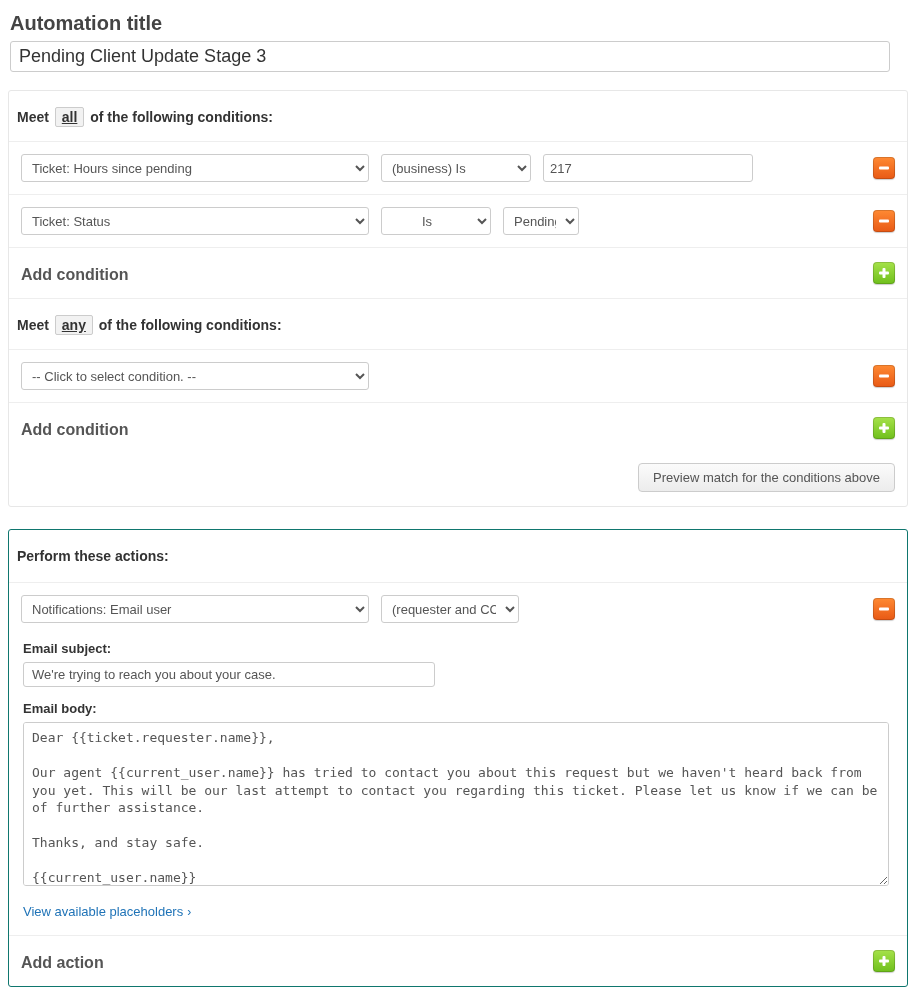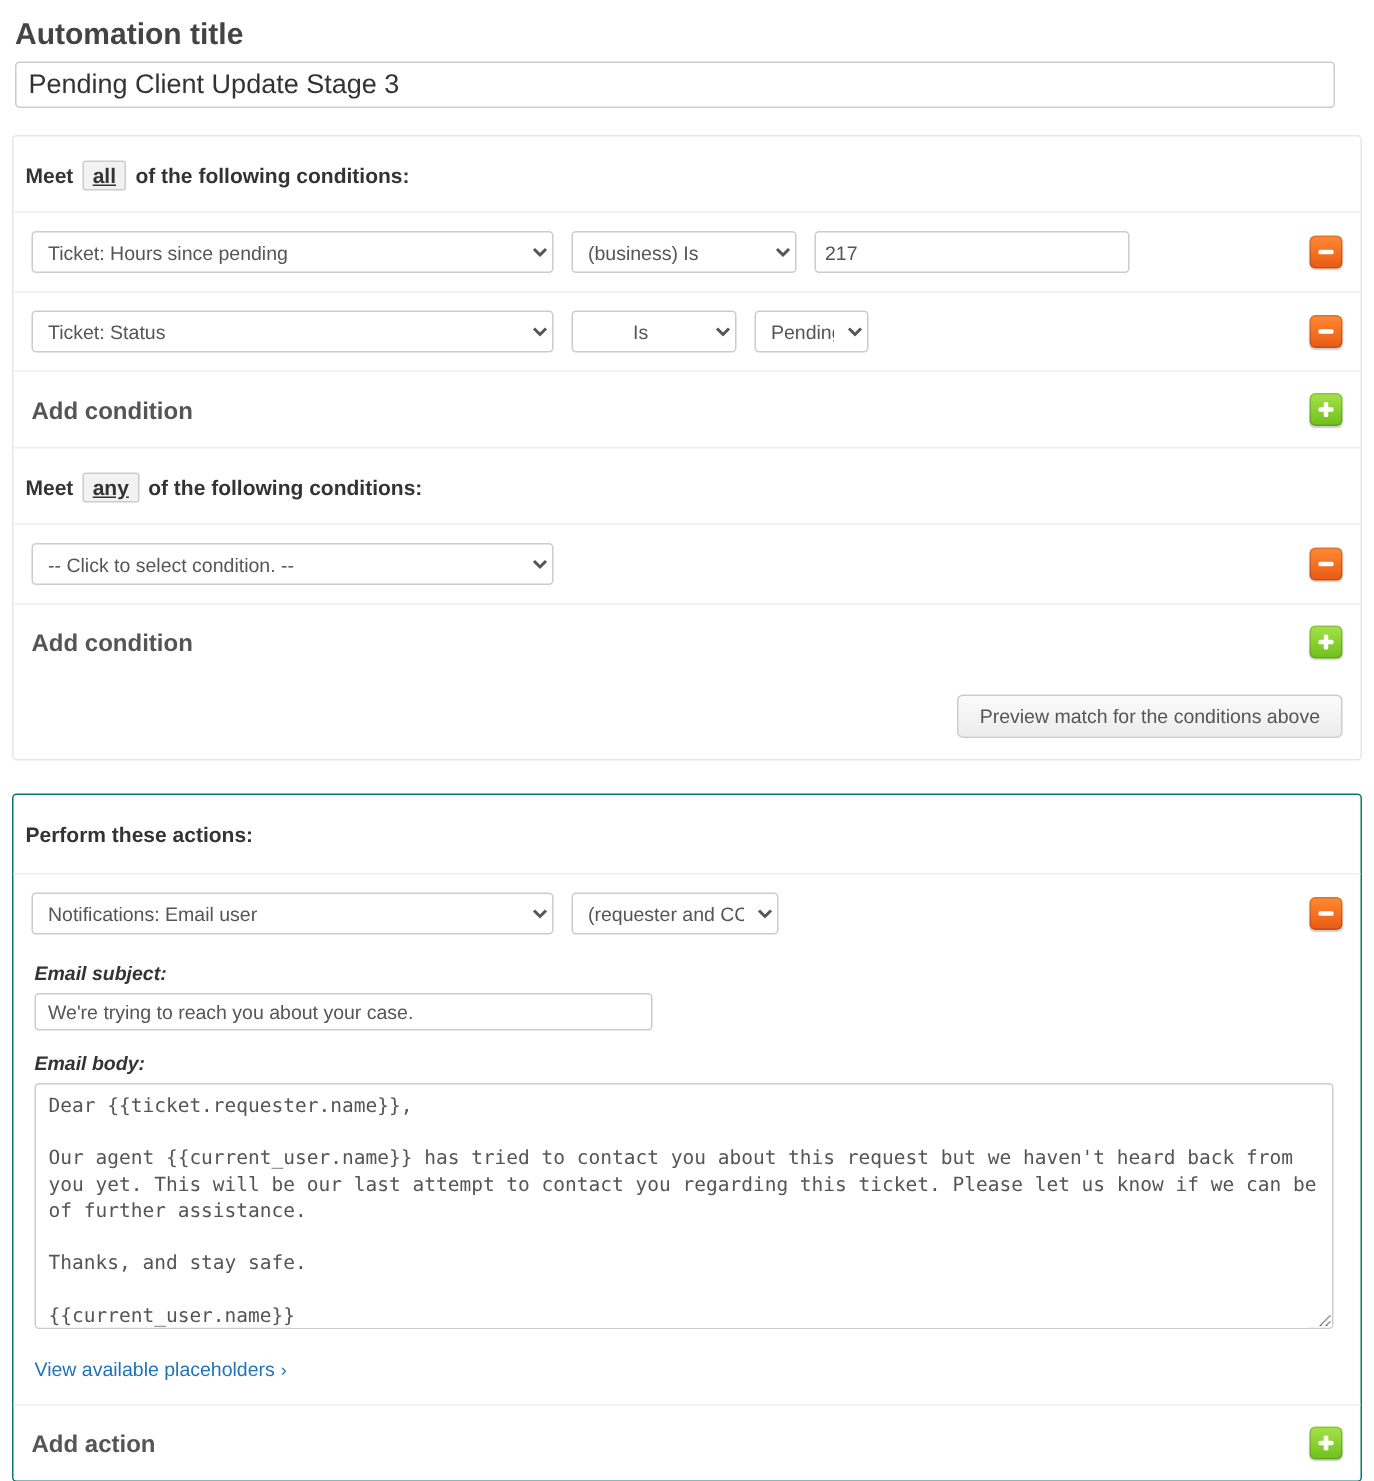--- a/index.html
+++ b/index.html
@@ -20,21 +20,21 @@
   .txt.val{width:210px;}
   .spacer{flex:1;}
   .btn-ic{width:22px;height:22px;border-radius:4px;display:flex;align-items:center;justify-content:center;color:#fff;font-weight:900;cursor:pointer;box-shadow:inset 0 0 0 1px rgba(0,0,0,.15),0 1px 1px rgba(0,0,0,.2);}
   .btn-ic.remove{background:linear-gradient(#ff8a33,#e85915);}
   .btn-ic.add{background:linear-gradient(#a6e24a,#6fbf1c);}
   .btn-ic svg{width:12px;height:12px;display:block;}
   .addrow{display:flex;align-items:flex-end;padding:14px 12px;border-top:1px solid #eee;}
   .addrow .lbl{font-size:16px;font-weight:600;color:#555;}
   .preview-wrap{display:flex;justify-content:flex-end;padding:10px 12px 14px 12px;}
   .preview-btn{border:1px solid #ccc;border-radius:4px;background:linear-gradient(#fbfbfb,#ececec);padding:6px 14px;font-size:13px;color:#555;cursor:pointer;}
-  .field-label{font-size:13px;font-weight:600;color:#333;margin:6px 0 6px 14px;font-style:italic;}
+  .field-label{font-size:13px;font-weight:600;color:#333;margin:6px 0 6px 14px;}
   .subject-input{width:394px;border:1px solid #ccc;border-radius:3px;padding:4px 8px;font-size:13px;color:#555;margin-left:14px;}
   .body-ta{width:866px;height:164px;border:1px solid #ccc;border-radius:3px;padding:6px 8px;font-size:13px;color:#555;line-height:1.35;margin-left:14px;resize:both;overflow-y:scroll;box-sizing:border-box;}
   .placeholders{display:inline-block;color:#1f73b7;font-size:13px;margin:14px 0 16px 14px;cursor:pointer;}
   .placeholders .chev{margin-left:4px;font-size:12px;}
   .footer{display:flex;justify-content:flex-end;align-items:center;gap:18px;padding:22px 16px;}
   .actions-panel{border:1px solid #0f766e;border-radius:3px;margin:22px 2px 0 2px;background:#fff;}
   .actions-title{font-size:14px;font-weight:600;color:#333;padding:18px 8px 18px 8px;}
 </style>
 </head>
 <body>

